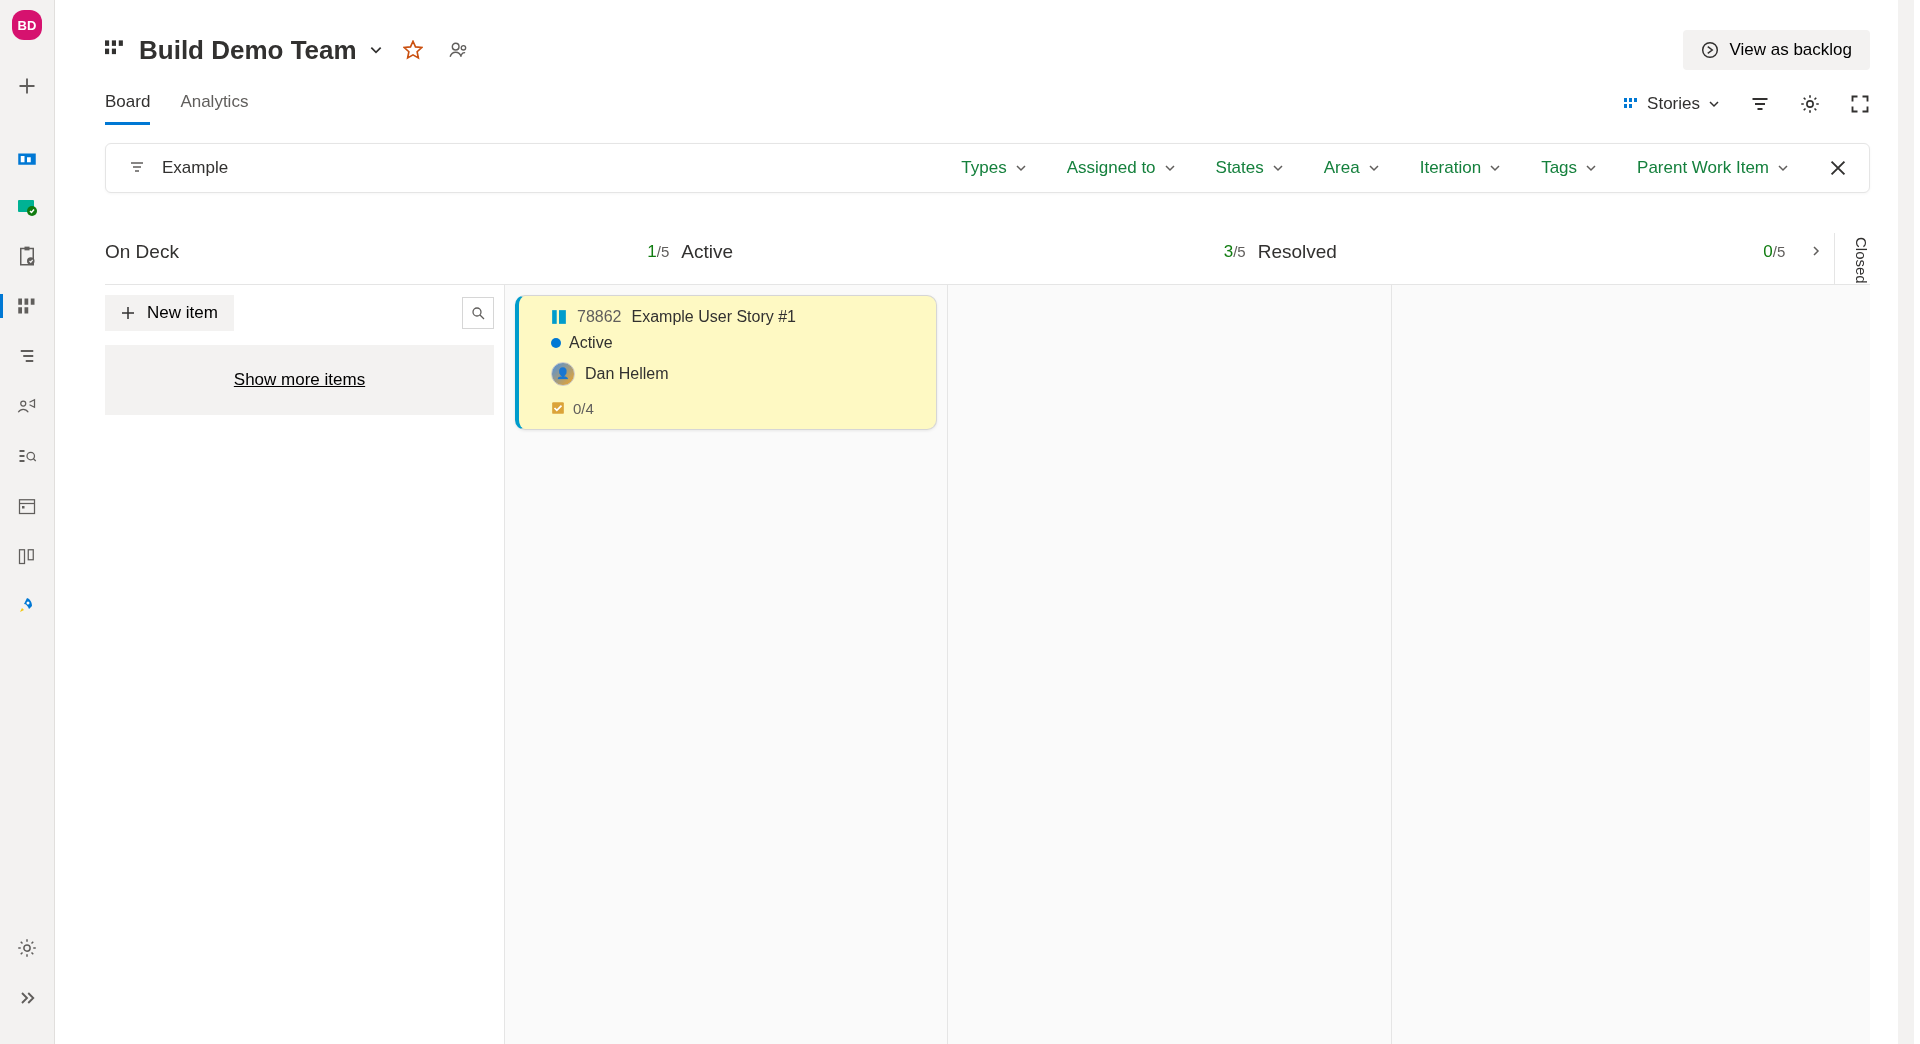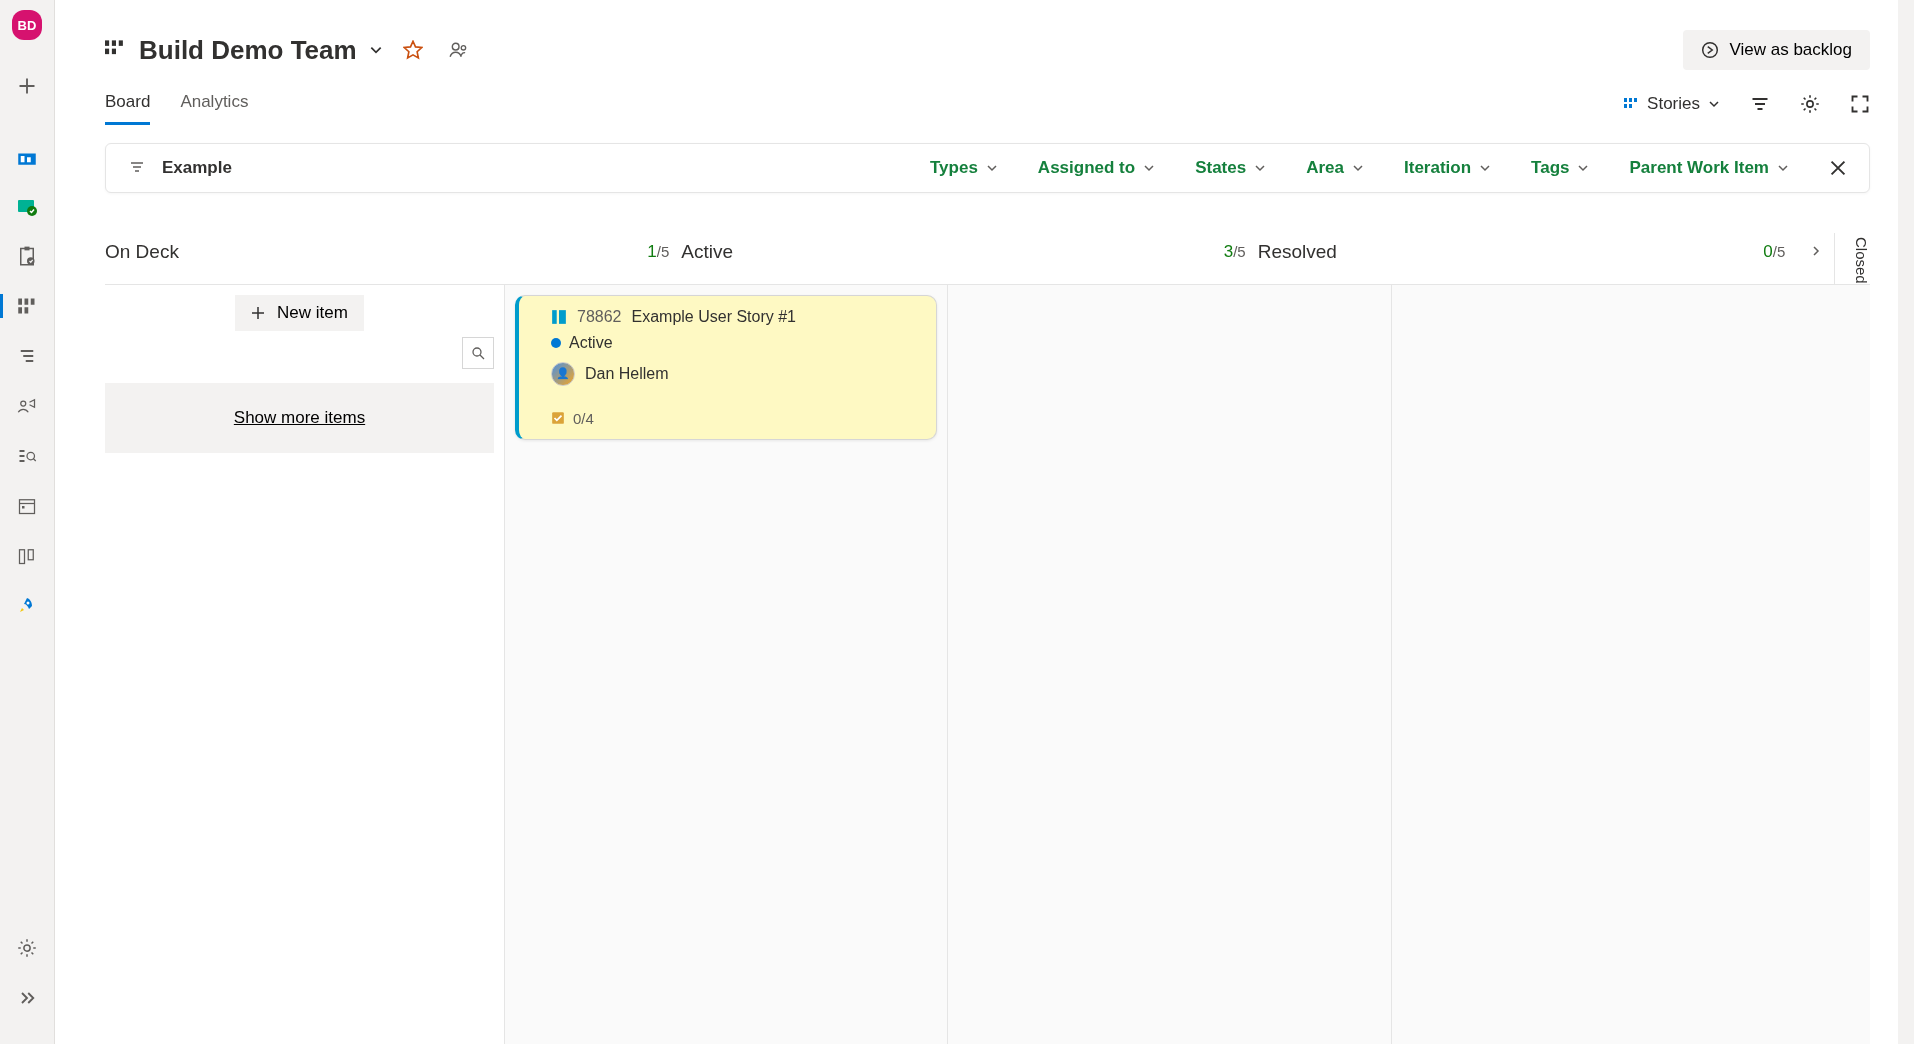--- a/index.html
+++ b/index.html
@@ -128,21 +128,20 @@
     .filter-bar {
       margin: 18px 50px 0 50px;
       background: #fff;
       border: 1px solid #e5e5e5;
       border-radius: 6px;
       box-shadow: 0 1px 3px rgba(0,0,0,0.04);
       display: flex;
       align-items: center;
       padding: 14px 22px;
       gap: 16px;
-      font-weight: bold;
     }
     .filter-label { font-size: 17px; color: #323130; }
     .filter-spacer { flex: 1; }
     .filter-dd {
       display: flex; align-items: center; gap: 8px;
       font-size: 17px;
       color: #15803d;
       cursor: pointer;
       margin-left: 24px;
     }
@@ -201,21 +200,21 @@
       padding: 10px;
       background: #fafafa;
     }
     .col-body.new-col { flex: 0 0 400px; background: #fff; padding-left: 0; padding-right: 10px; }
     .closed-body {
       flex: 0 0 36px;
       background: #fafafa;
     }
     
     .new-item-row {
-      display: flex; align-items: center; gap: 6px; flex-direction: column;
+      display: flex; align-items: center; gap: 6px;
     }
     .new-item-btn {
       background: #f3f2f1;
       border: none;
       padding: 8px 16px;
       font-size: 17px;
       display: flex; align-items: center; gap: 12px;
       cursor: pointer;
     }
     .search-btn {
@@ -253,21 +252,21 @@
     .card-state { display: flex; align-items: center; gap: 8px; margin-top: 8px; font-size: 16px; }
     .state-dot { width: 10px; height: 10px; border-radius: 50%; background: #0078d4; }
     .card-person { display: flex; align-items: center; gap: 10px; margin-top: 10px; font-size: 16px; }
     .person-avatar {
       width: 24px; height: 24px; border-radius: 50%;
       background: linear-gradient(135deg, #4a90e2 0%, #f5a623 100%);
       border: 1px solid #ccc;
       display: flex; align-items: center; justify-content: center;
       font-size: 11px; color: #fff;
     }
-    .card-tasks { display: flex; align-items: center; gap: 8px; margin-top: 24px; font-size: 15px; color: #605e5c; }
+    .card-tasks { display: flex; align-items: center; gap: 8px; margin-top: 14px; font-size: 15px; color: #605e5c; }
     .task-icon { width: 14px; height: 14px; }
     
     .right-scroll-track {
       position: absolute;
       right: 6px;
       top: 0; bottom: 0;
       width: 16px;
       background: #f3f2f1;
     }
   </style>

